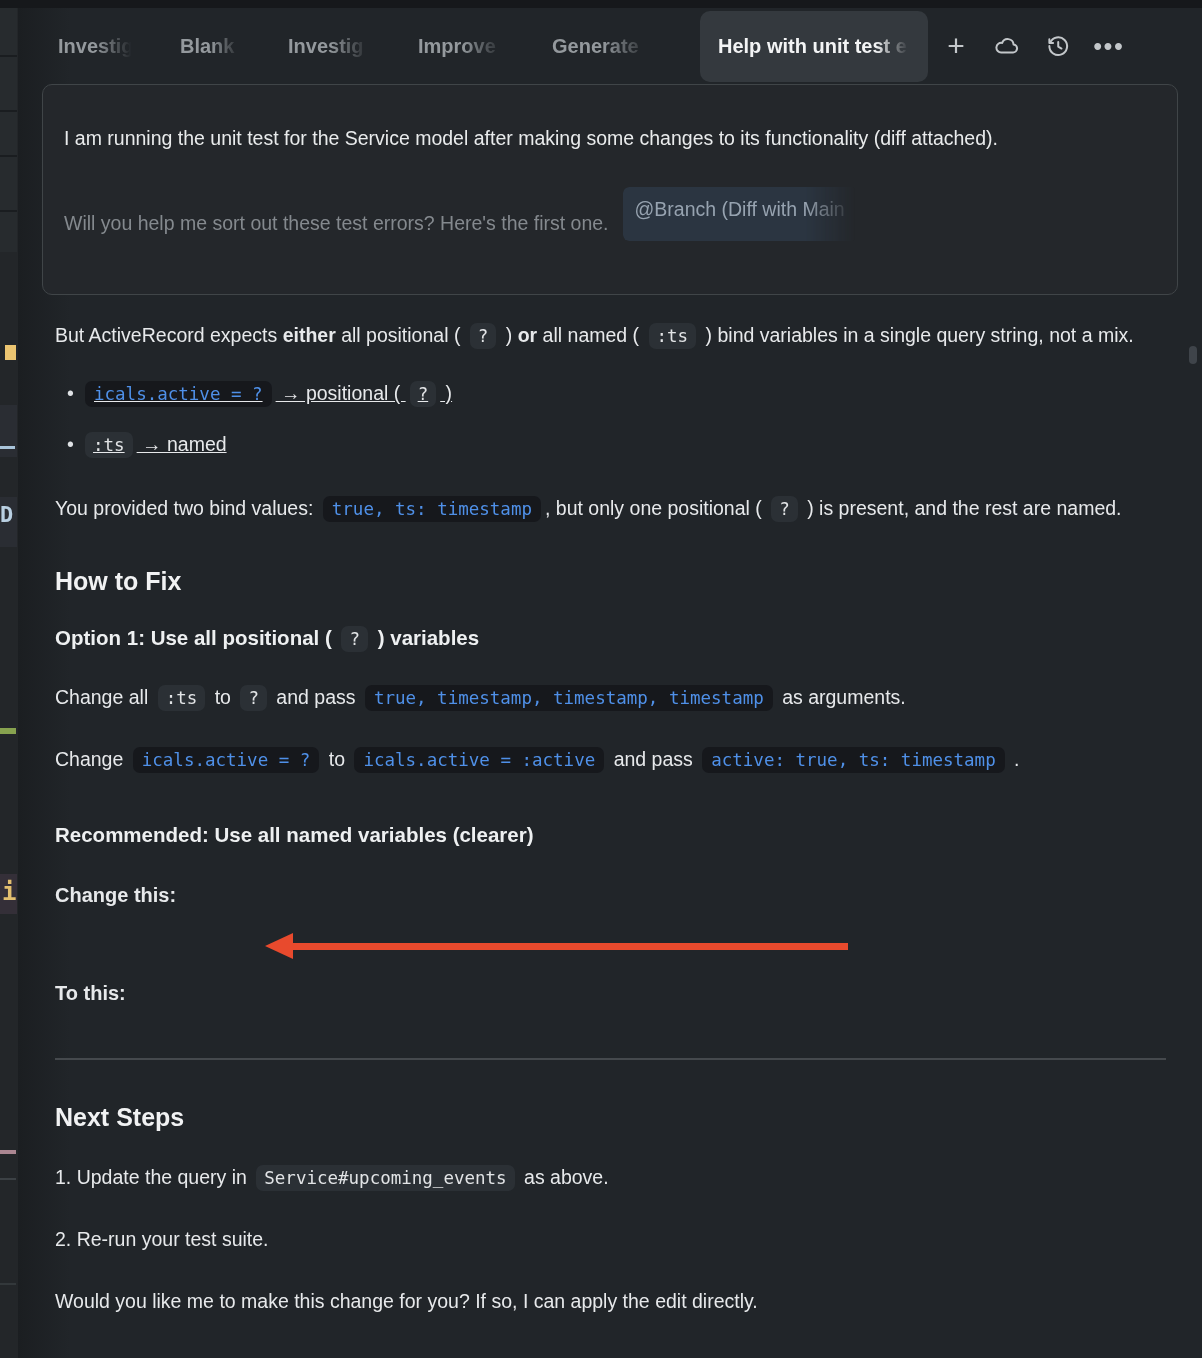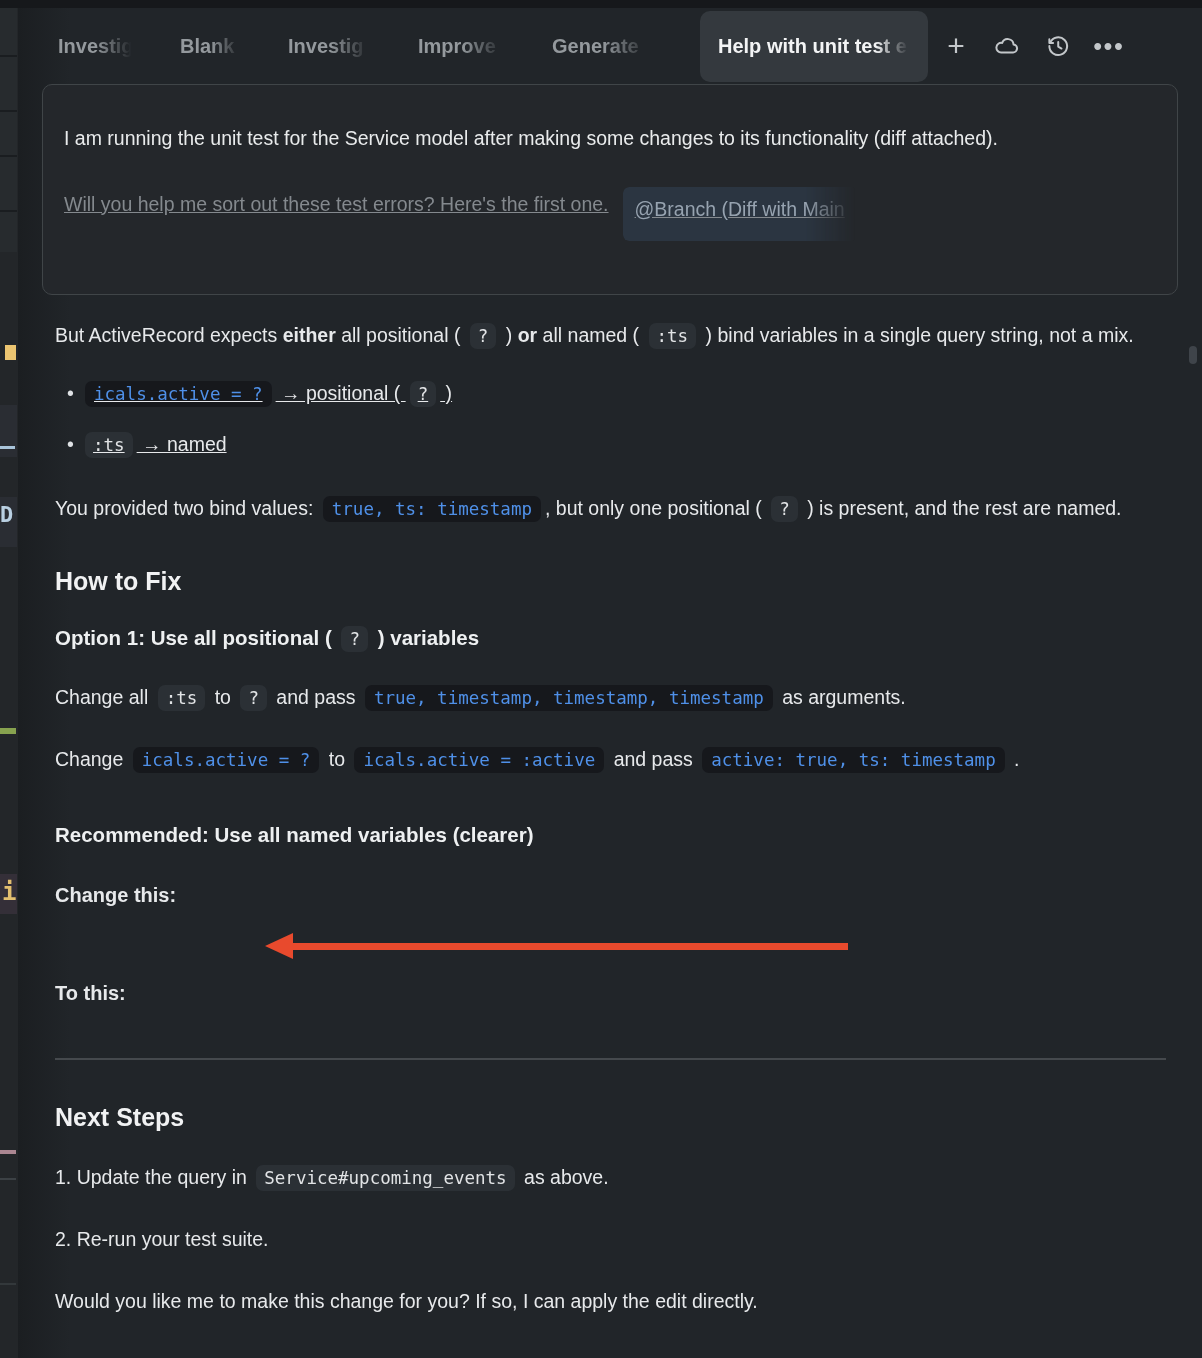--- a/index.html
+++ b/index.html
@@ -60,21 +60,21 @@
   .icon-plus { font-size:30px; font-weight:300; line-height:26px; }
   .icon-more { font-size:24px; font-weight:700; letter-spacing:2px; }
   .icon-close { font-size:23px; font-weight:400; }
 
   
   .quote-box {
     margin:0 24px; height:211px; background:#24272b; border:1.5px solid #404548;
     border-radius:10px; padding:16px 21px; overflow:hidden;
     font-size:19.5px; line-height:35px; color:#e9ebec;
   }
-  .quote-p2 { margin-top:31px; color:#84898e; white-space:nowrap; display:flex; align-items:flex-start;text-decoration:underline; }
+  .quote-p2 { margin-top:31px; color:#84898e; white-space:nowrap; display:flex; align-items:flex-end; }
   .quote-p2-text { flex:none; }
   .mention {
     flex:none; margin-left:14px; background:#2b3541; border-radius:6px; padding:5px 12px 14px;
     color:#97a3b0; white-space:nowrap; overflow:hidden; max-width:300px;
     -webkit-mask-image:linear-gradient(90deg,#000 78%,transparent 99%);
     mask-image:linear-gradient(90deg,#000 78%,transparent 99%);
   }
 
   
   .content { padding:0 36px 0 37px; font-size:19.5px;margin-top:12px; }

